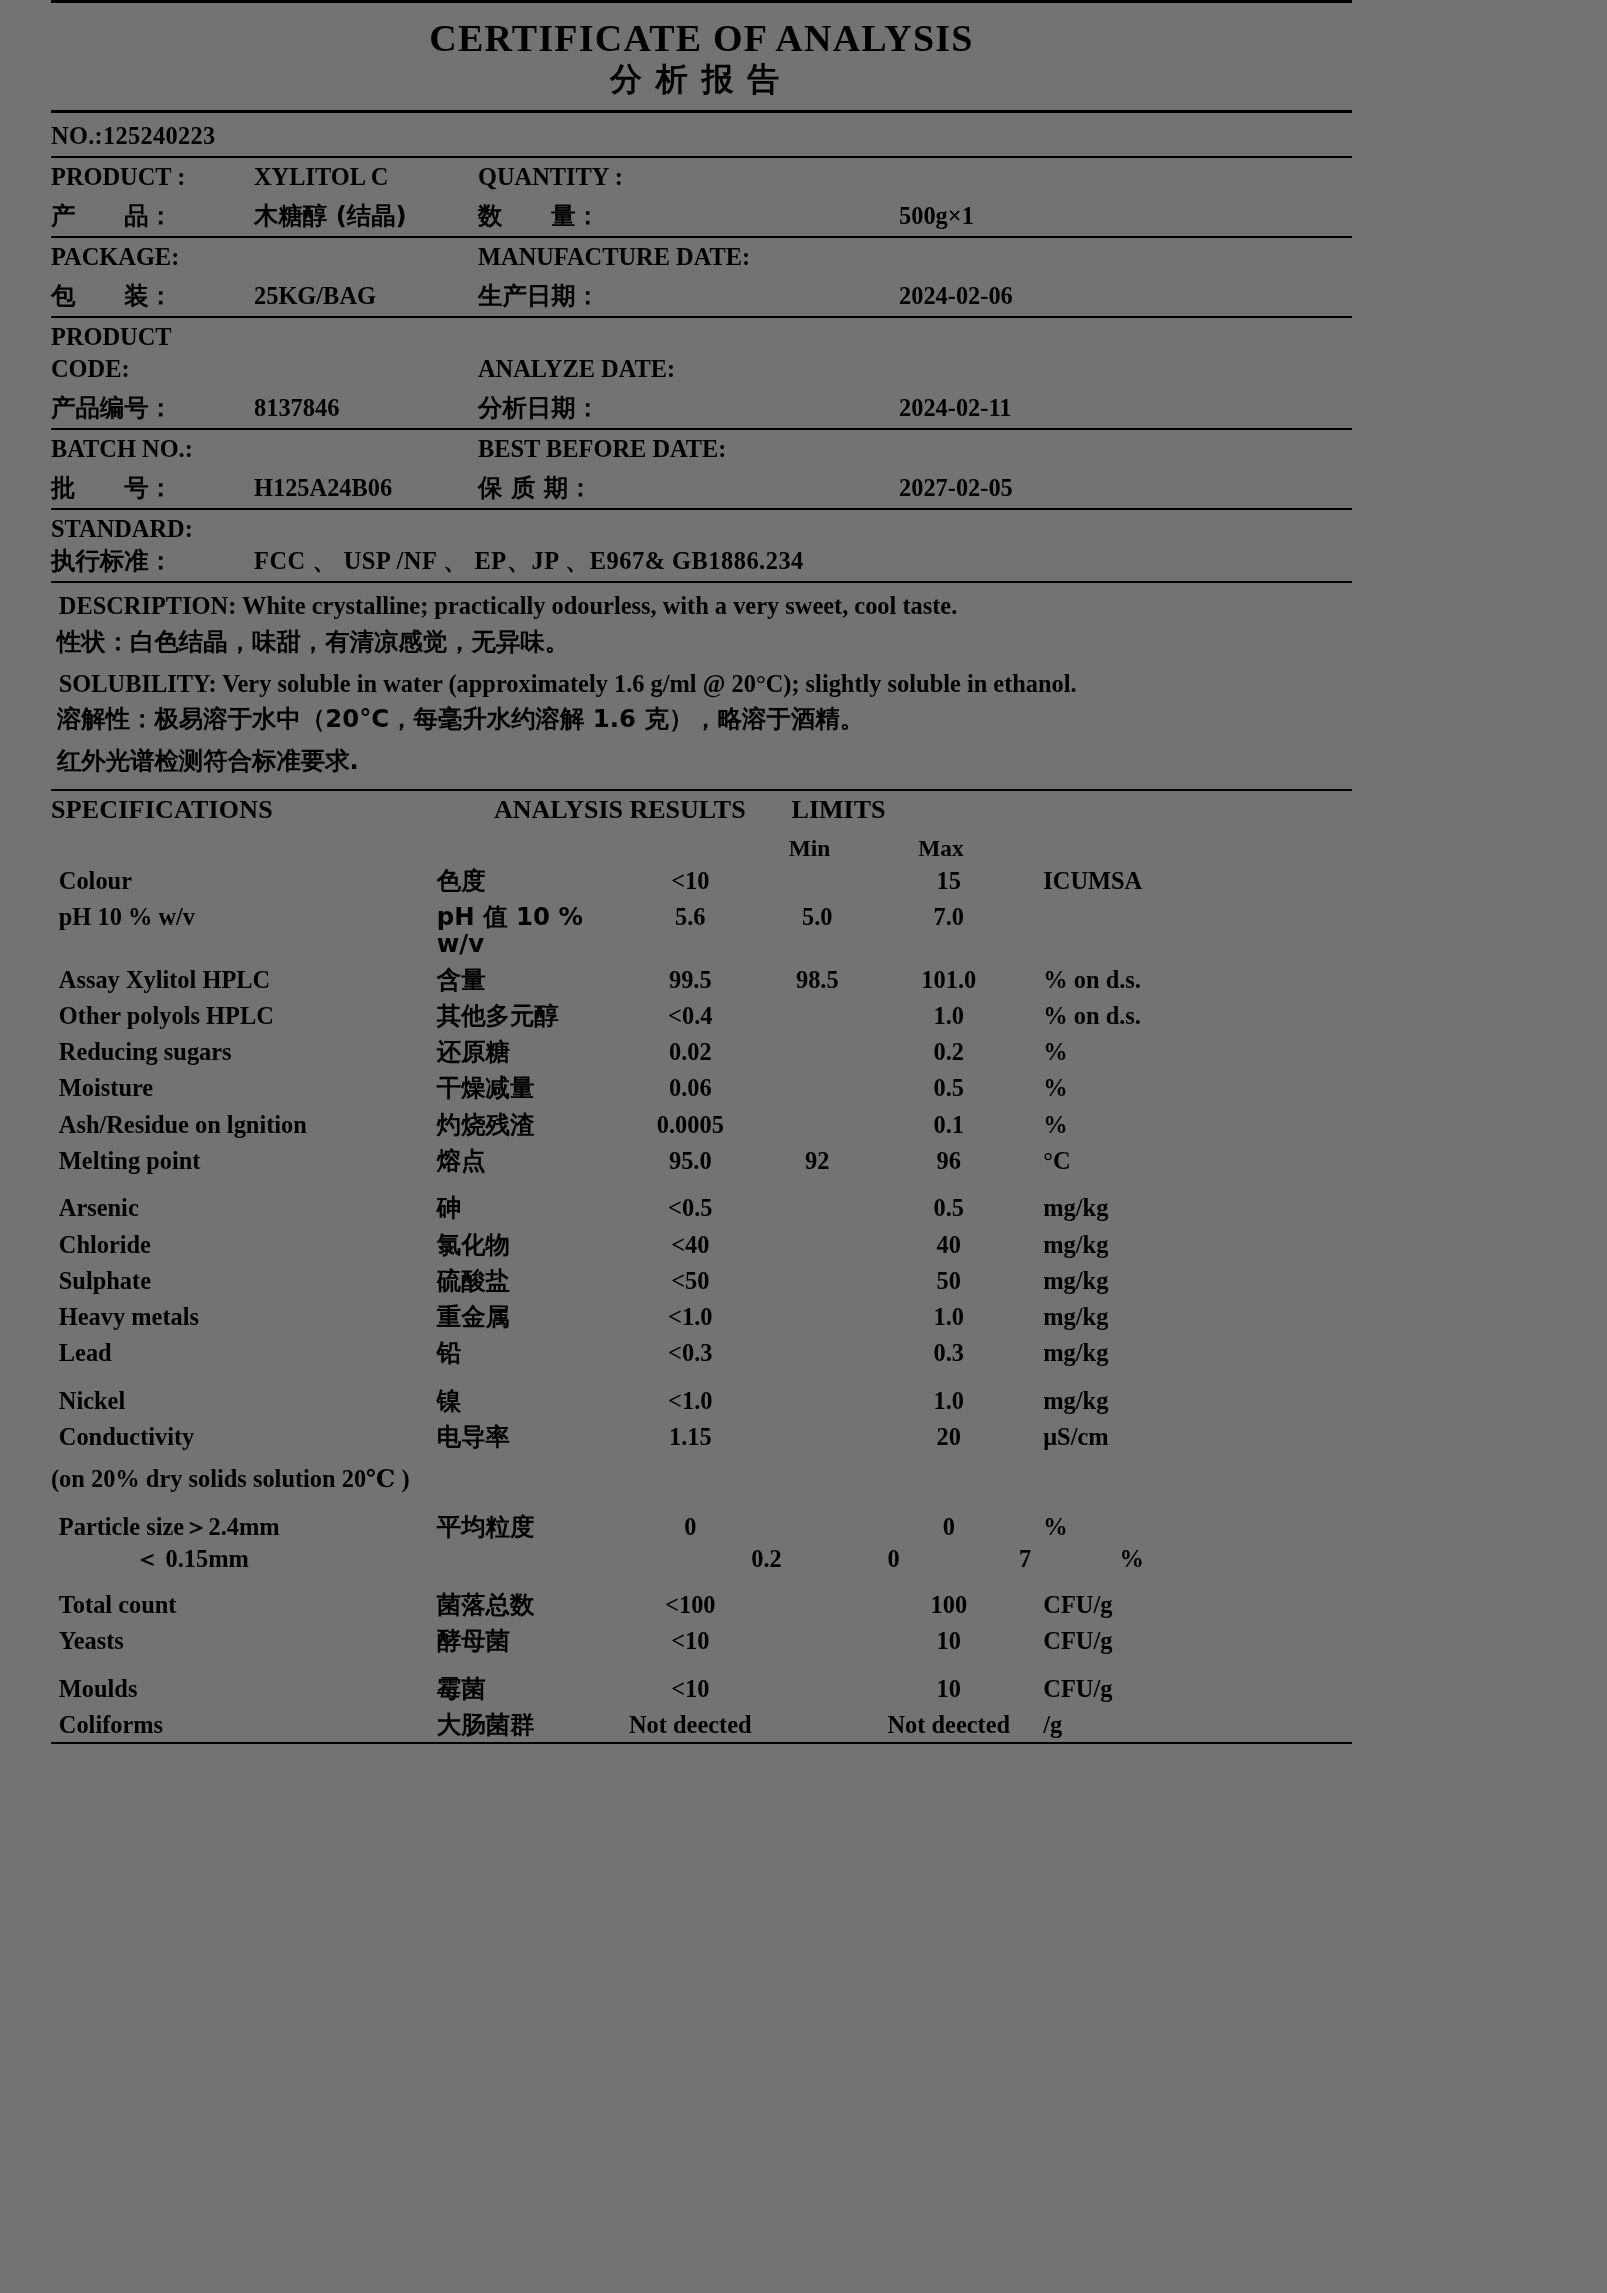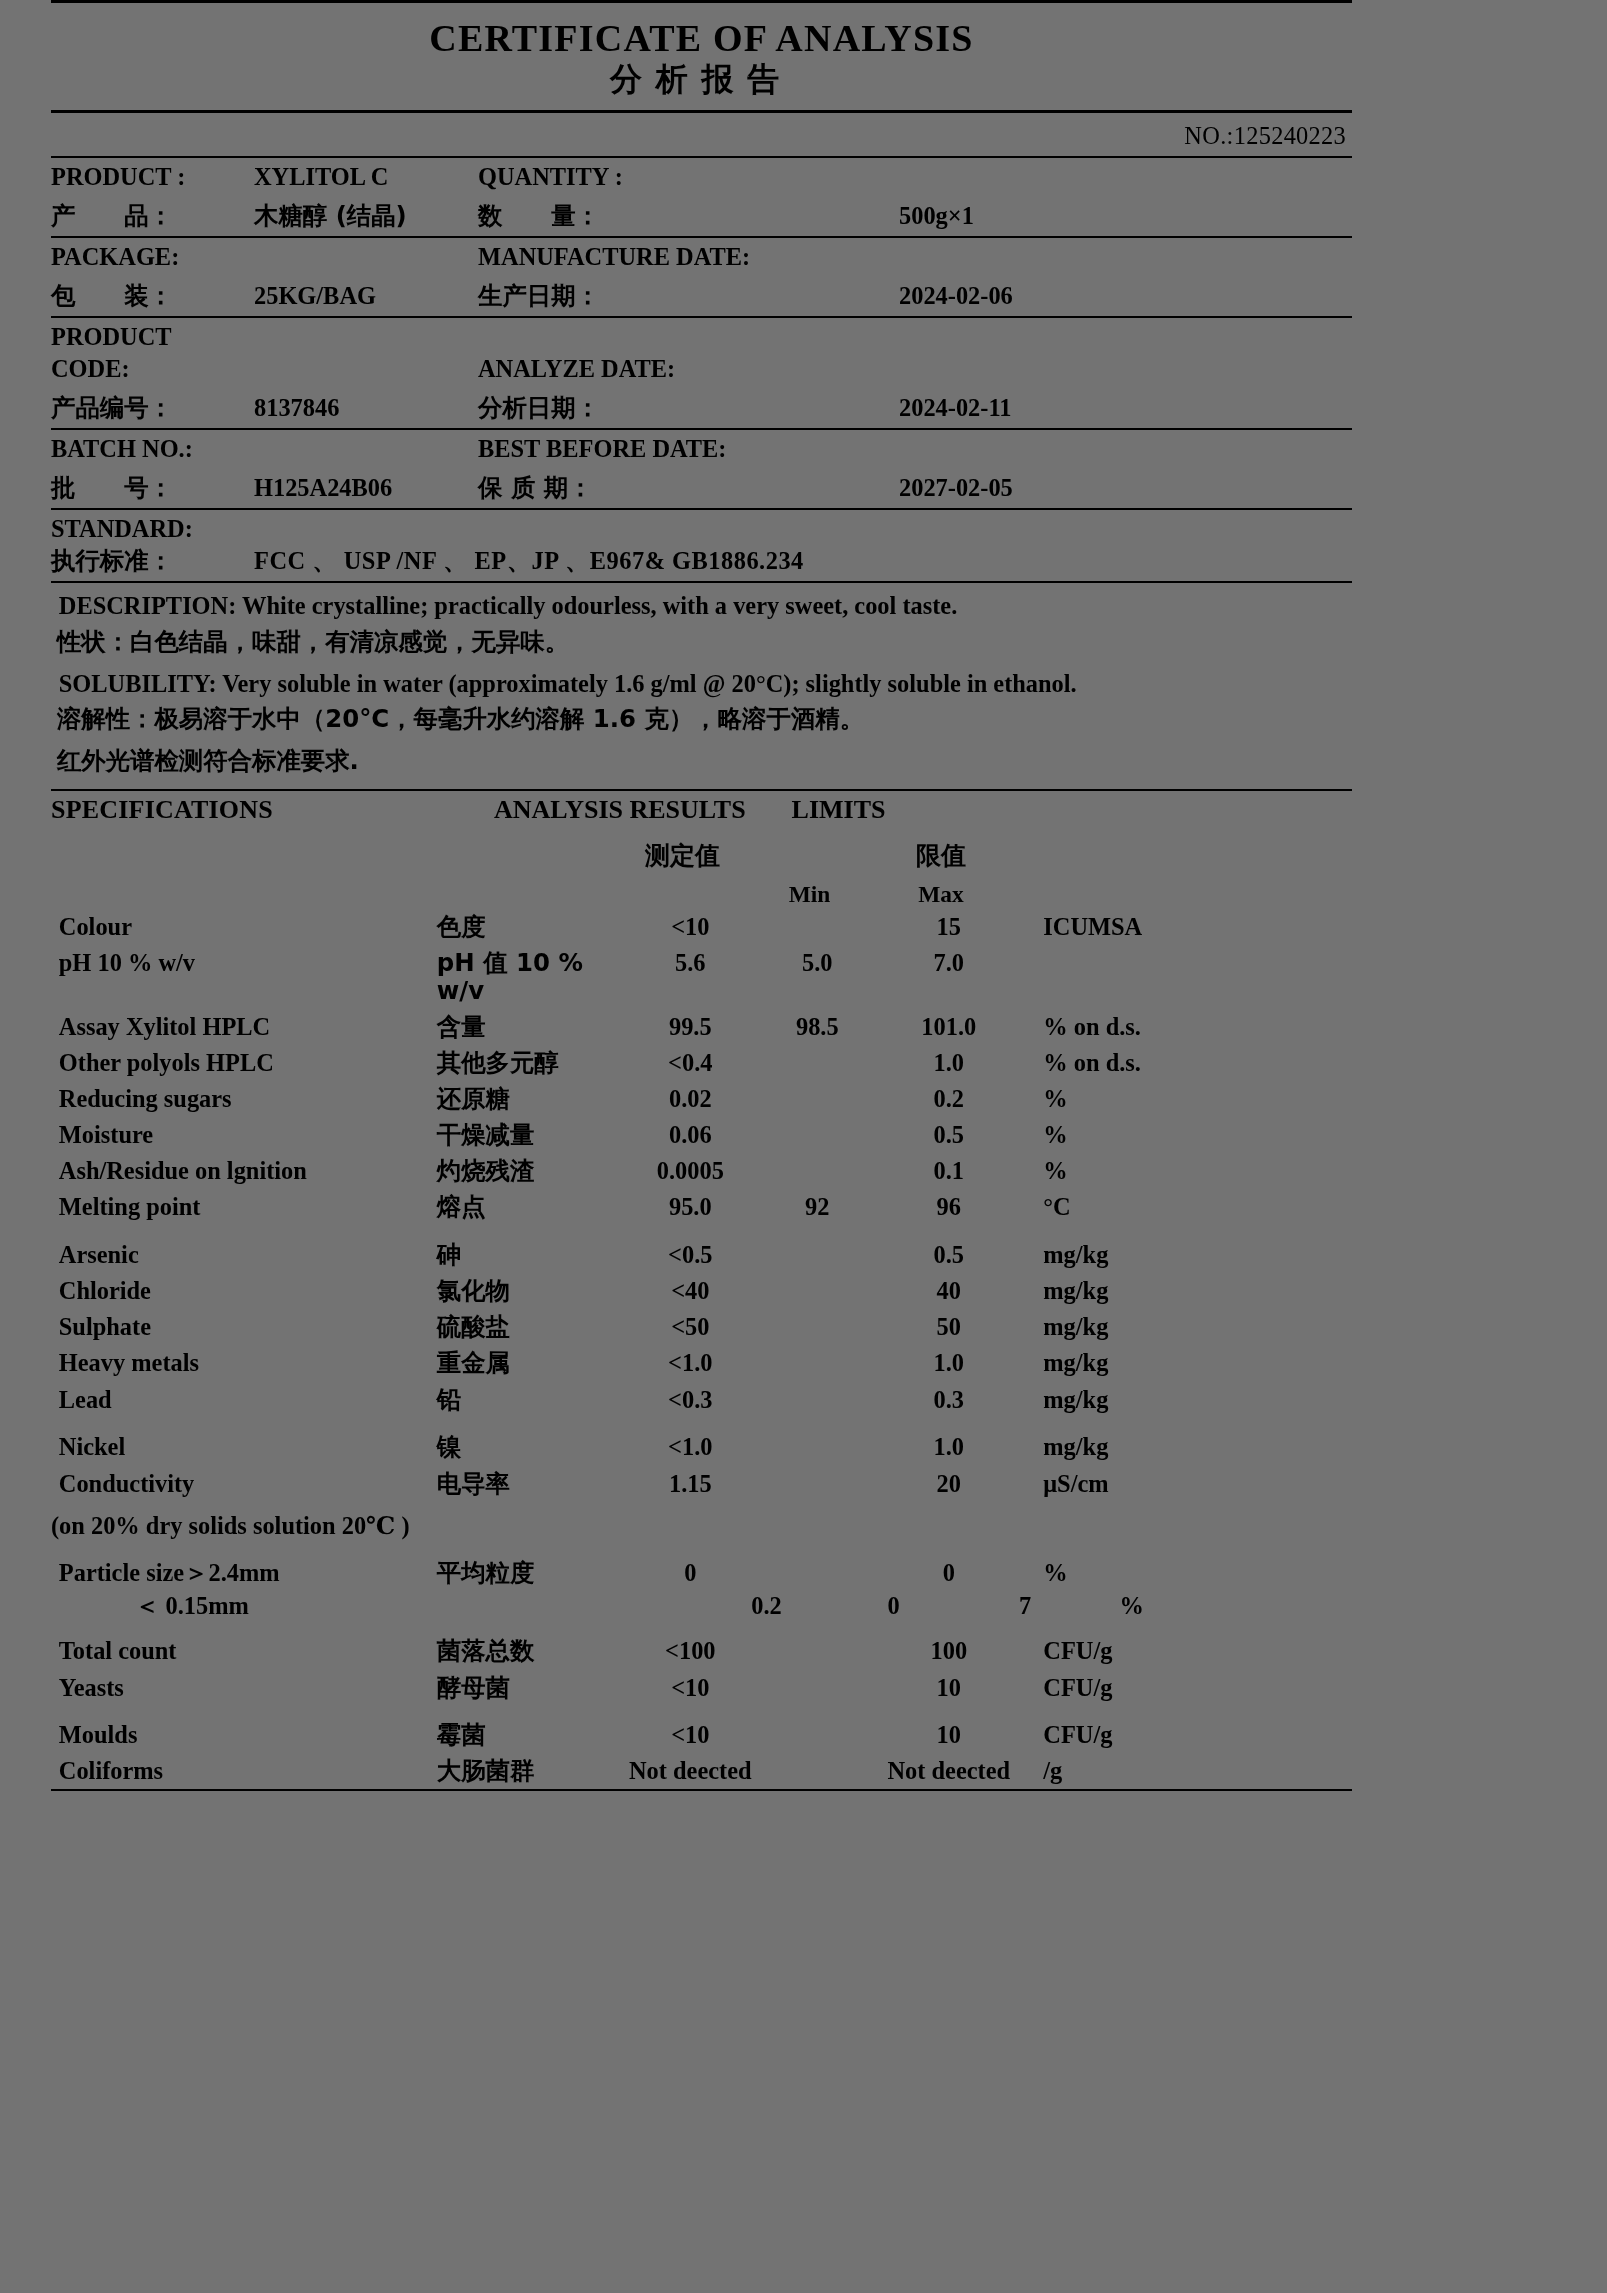--- a/index.html
+++ b/index.html
@@ -50,23 +50,22 @@
   .coa-title-cn {
     font-family: "DejaVu Sans", "Liberation Sans", sans-serif;
     font-size: 32px;
     font-weight: bold;
     letter-spacing: 13.7px;
     margin: 2px 0 11.7px 0;
     line-height: 1.15;
   }
 
   .no-line {
-    text-align: right;
-    font-size: 24.4px;
-    font-weight: normal;
+    font-size: 24.4px;
+    font-weight: bold;
     padding: 8.8px 5.9px 6.8px 0;
     letter-spacing: 0.3px;
   }
 
   
   .inforow {
     display: flex;
     align-items: flex-end;
     padding: 2.9px 0 3.9px 0;
   }
@@ -301,28 +300,20 @@
 
     <div class="spec-head">
       <div class="spec-head-results">SPECIFICATIONS</div>
       <div class="spec-head-limits">
         <span>ANALYSIS RESULTS</span>
         <span style="display:inline-block;width:33px"></span>
         <span>LIMITS</span>
       </div>
     </div>
 
-    <div class="spec-subhead">
-      <div class="sp-c1"></div>
-      <div class="sp-c2"></div>
-      <div class="sp-c3 cn">测定值</div>
-      <div class="sp-c4"></div>
-      <div class="sp-c5 cn">限值</div>
-      <div class="sp-c6"></div>
-    </div>
 
     <div class="spec-subhead2">
       <div class="sp-c1"></div>
       <div class="sp-c2"></div>
       <div class="sp-c3"></div>
       <div class="sp-c4">Min</div>
       <div class="sp-c5">Max</div>
       <div class="sp-c6"></div>
     </div>
 

